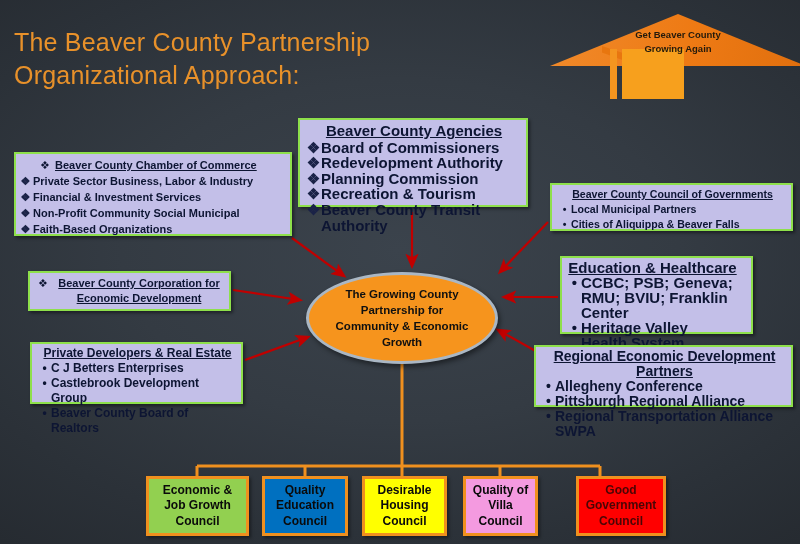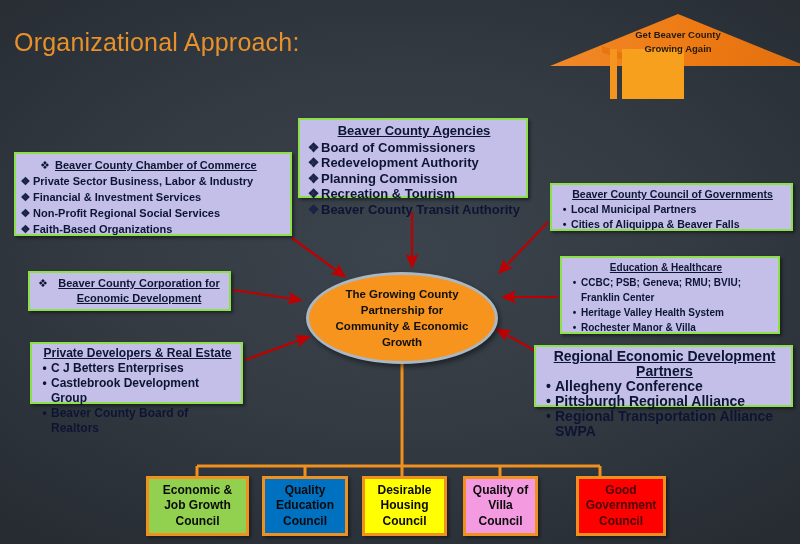--- a/index.html
+++ b/index.html
@@ -64,26 +64,26 @@
   .box li .tx{flex:1 1 auto;}
   .dia li .bl{width:15px;color:#1a2247;}
   .dot li .bl{width:13px;color:#0d1533;}
 
   
   #box-chamber{left:14px;top:152px;width:278px;height:84px;font-size:11px;line-height:16px;padding:3px 4px 0 2px;}
   #box-chamber .hdrow{display:flex;align-items:flex-start;}
   #box-chamber .hdrow .bl{width:15px;margin-left:22px;}
   #box-chamber .hdrow .tx{text-decoration:underline;font-weight:bold;}
 
-  #box-agencies{left:298px;top:118px;width:230px;height:80px;font-size:13px;line-height:15.6px;padding:3px 4px 0 6px;}
+  #box-agencies{left:298px;top:118px;width:230px;height:89px;font-size:15px;line-height:15.6px;padding:3px 4px 0 6px;}
   #box-agencies .hd{margin-bottom:1px;}
 
   #box-cog{left:550px;top:183px;width:243px;height:48px;font-size:10.6px;line-height:15px;padding:2px 4px 8px 6px;}
 
-  #box-edu{left:560px;top:256px;width:220px;height:78px;font-size:10px;line-height:15px;padding:2px 14px 0 6px;}
+  #box-edu{left:560px;top:256px;width:193px;height:78px;font-size:15px;line-height:15px;padding:2px 14px 0 6px;}
 
   #box-regional{left:534px;top:345px;width:259px;height:62px;font-size:14px;line-height:15px;padding:2px 4px 0 6px;}
 
   #box-bced{left:28px;top:271px;width:203px;height:40px;font-size:11px;line-height:15px;padding:3px 4px 0 2px;}
   #box-bced .row{display:flex;align-items:flex-start;}
   #box-bced .row .bl{width:15px;margin-left:6px;}
   #box-bced .row .tx{flex:1;text-align:center;text-decoration:underline;font-weight:bold;}
 
   #box-dev{left:30px;top:342px;width:213px;height:62px;font-size:12px;line-height:15px;padding:2px 4px 0 6px;}
 
@@ -113,20 +113,21 @@
 
   
   #links{position:absolute;left:0;top:0;width:800px;height:544px;pointer-events:none;}
 </style>
 </head>
 <body>
 
 <div id="slide">
 
   <div id="title">
+    <span class="l1">The Beaver County Partnership</span>
     <span class="l2">Organizational Approach:</span>
   </div>
 
   <div id="logo">
     <div id="logo-roof-grad"></div>
     <div id="logo-eave"></div>
     <div id="logo-bar"></div>
     <div id="logo-block"></div>
     <div id="logo-text">
       <span>Get Beaver County</span><br>
@@ -169,21 +170,21 @@
       <li>
           <span class="bl">❖</span>
           <span class="tx">Private Sector Business, Labor &amp; Industry</span>
         </li>
       <li>
           <span class="bl">❖</span>
           <span class="tx">Financial &amp; Investment Services</span>
         </li>
       <li>
           <span class="bl">❖</span>
-          <span class="tx">Non-Profit Regional Social Services</span>
+          <span class="tx">Non-Profit Community Social Municipal</span>
         </li>
       <li>
           <span class="bl">❖</span>
           <span class="tx">Faith-Based Organizations</span>
         </li>
     </ul>
   </div>
 
   <div class="box dia" id="box-agencies">
     <span class="hd">Beaver County Agencies</span>

